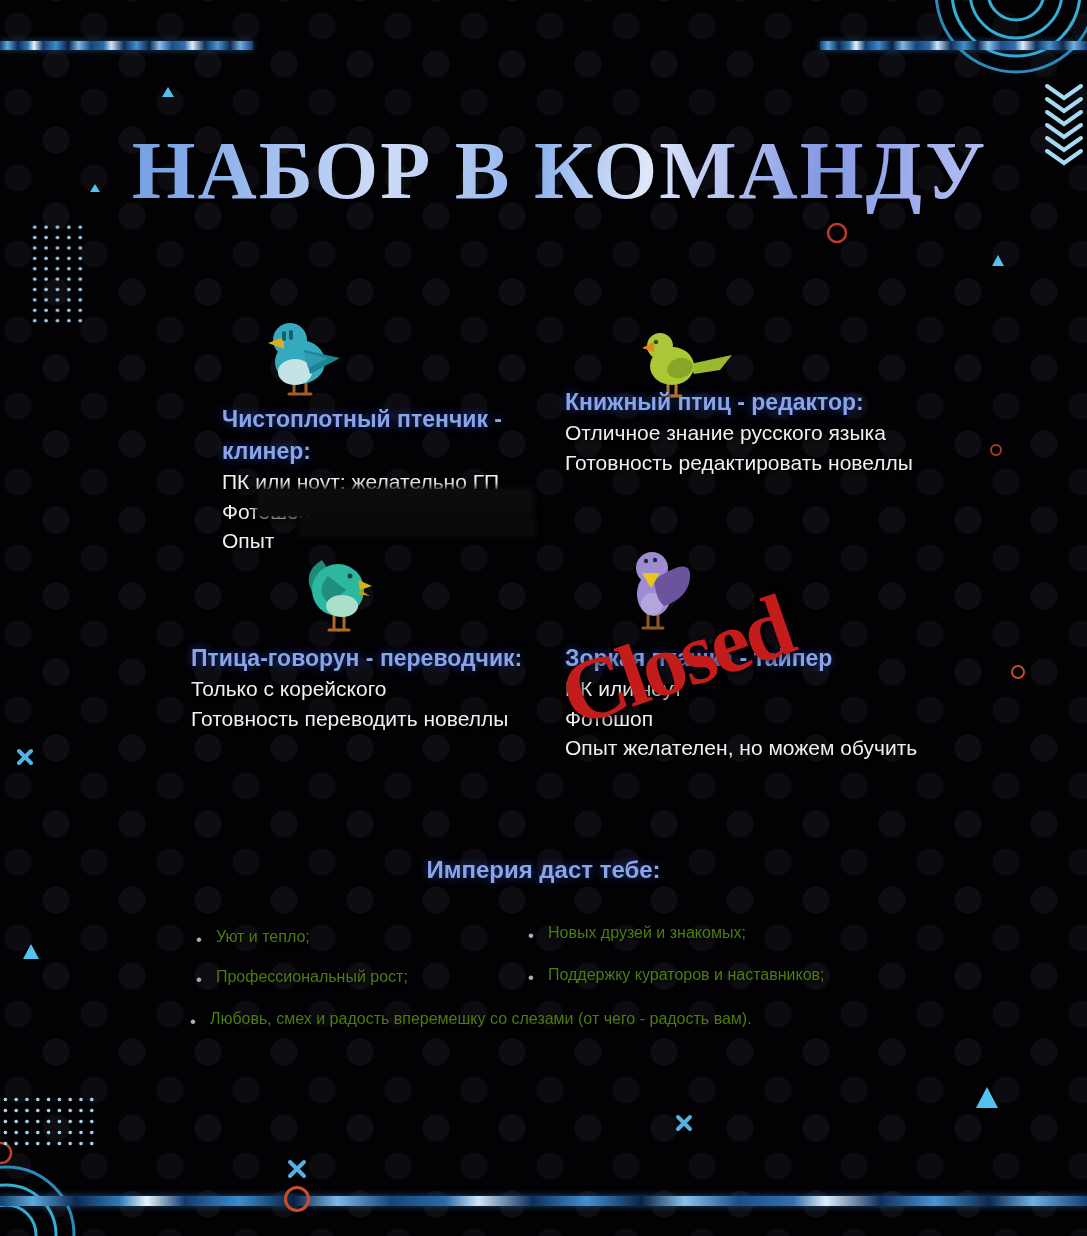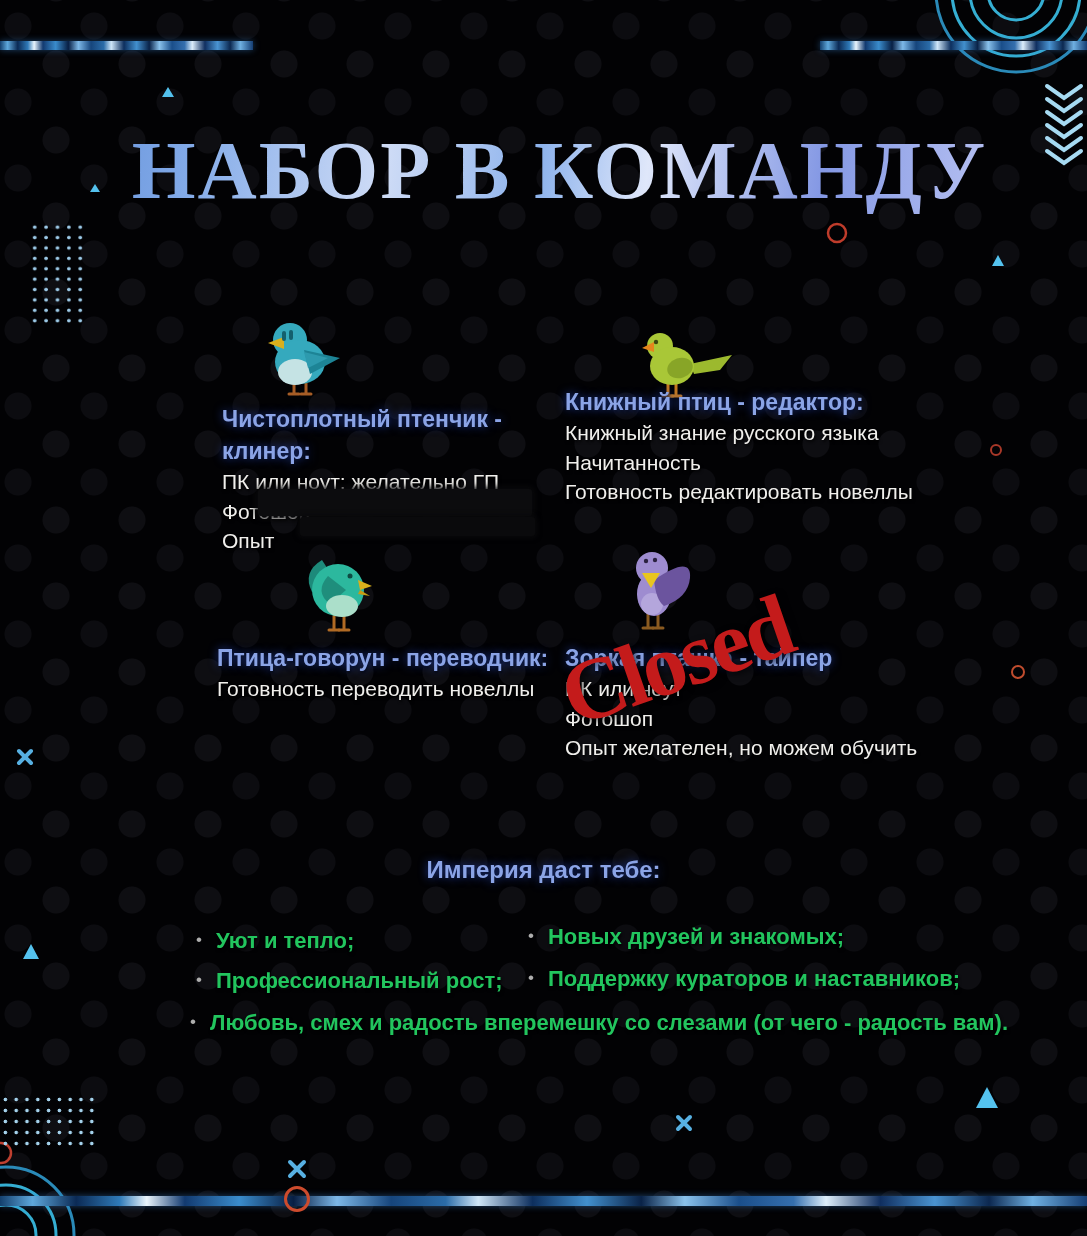--- a/index.html
+++ b/index.html
@@ -75,21 +75,21 @@
     transform:rotate(-19deg);
     text-shadow:2px 3px 7px rgba(0,0,0,.65);
   }
   .benefits-title {
     position:absolute; left:0; top:856px; width:100%; z-index:3;
     text-align:center; font-size:24px; font-weight:bold; color:#8ba4e6;
     text-shadow:0 0 10px rgba(40,70,180,.85), 1px 2px 3px #000;
   }
   .benefit { position:absolute; z-index:3; display:flex; align-items:flex-start; }
   .bullet { font-size:17px; color:#aeaeae; margin-right:14px; margin-top:3px; line-height:1; }
-  .benefit-text { font-size:22px; color:#22c55e; text-shadow:1px 2px 3px rgba(0,0,0,.95);font-weight:bold; }
+  .benefit-text { font-size:16px; color:#4d7c0f; text-shadow:1px 2px 3px rgba(0,0,0,.95); }
 </style>
 </head>
 <body>
 
 <div class="canvas">
 
   <svg class="decor" width="1087" height="1236" viewBox="0 0 1087 1236">
     <g fill="none" stroke="#35aed2" stroke-width="3">
       <circle cx="1016" cy="-8" r="28"></circle>
       <circle cx="1016" cy="-8" r="46"></circle>
@@ -198,27 +198,27 @@
     <div class="sec-title">Чистоплотный птенчик - клинер:</div>
     <div class="sec-item">ПК или ноут; желательно ГП</div>
     <div class="sec-item">Фотошоп</div>
     <div class="sec-item">Опыт</div>
   </div>
   <div class="redact redact1"></div>
   <div class="redact redact2"></div>
 
   <div class="section" style="left:565px;top:386px;width:380px">
     <div class="sec-title">Книжный птиц - редактор:</div>
-    <div class="sec-item">Книжный знание русского языка</div>
-    <div class="sec-item">Начитанность</div>
+    <div class="sec-item">Отличное знание русского языка</div>
     <div class="sec-item">Готовность редактировать новеллы</div>
   </div>
 
-  <div class="section" style="left:217px;top:642px;width:352px">
+  <div class="section" style="left:191px;top:642px;width:352px">
     <div class="sec-title">Птица-говорун - переводчик:</div>
+    <div class="sec-item">Только с корейского</div>
     <div class="sec-item">Готовность переводить новеллы</div>
   </div>
 
   <div class="section" style="left:565px;top:642px;width:390px">
     <div class="sec-title">Зоркая пташка - тайпер</div>
     <div class="sec-item">ПК или ноут</div>
     <div class="sec-item">Фотошоп</div>
     <div class="sec-item">Опыт желателен, но можем обучить</div>
   </div>
 

